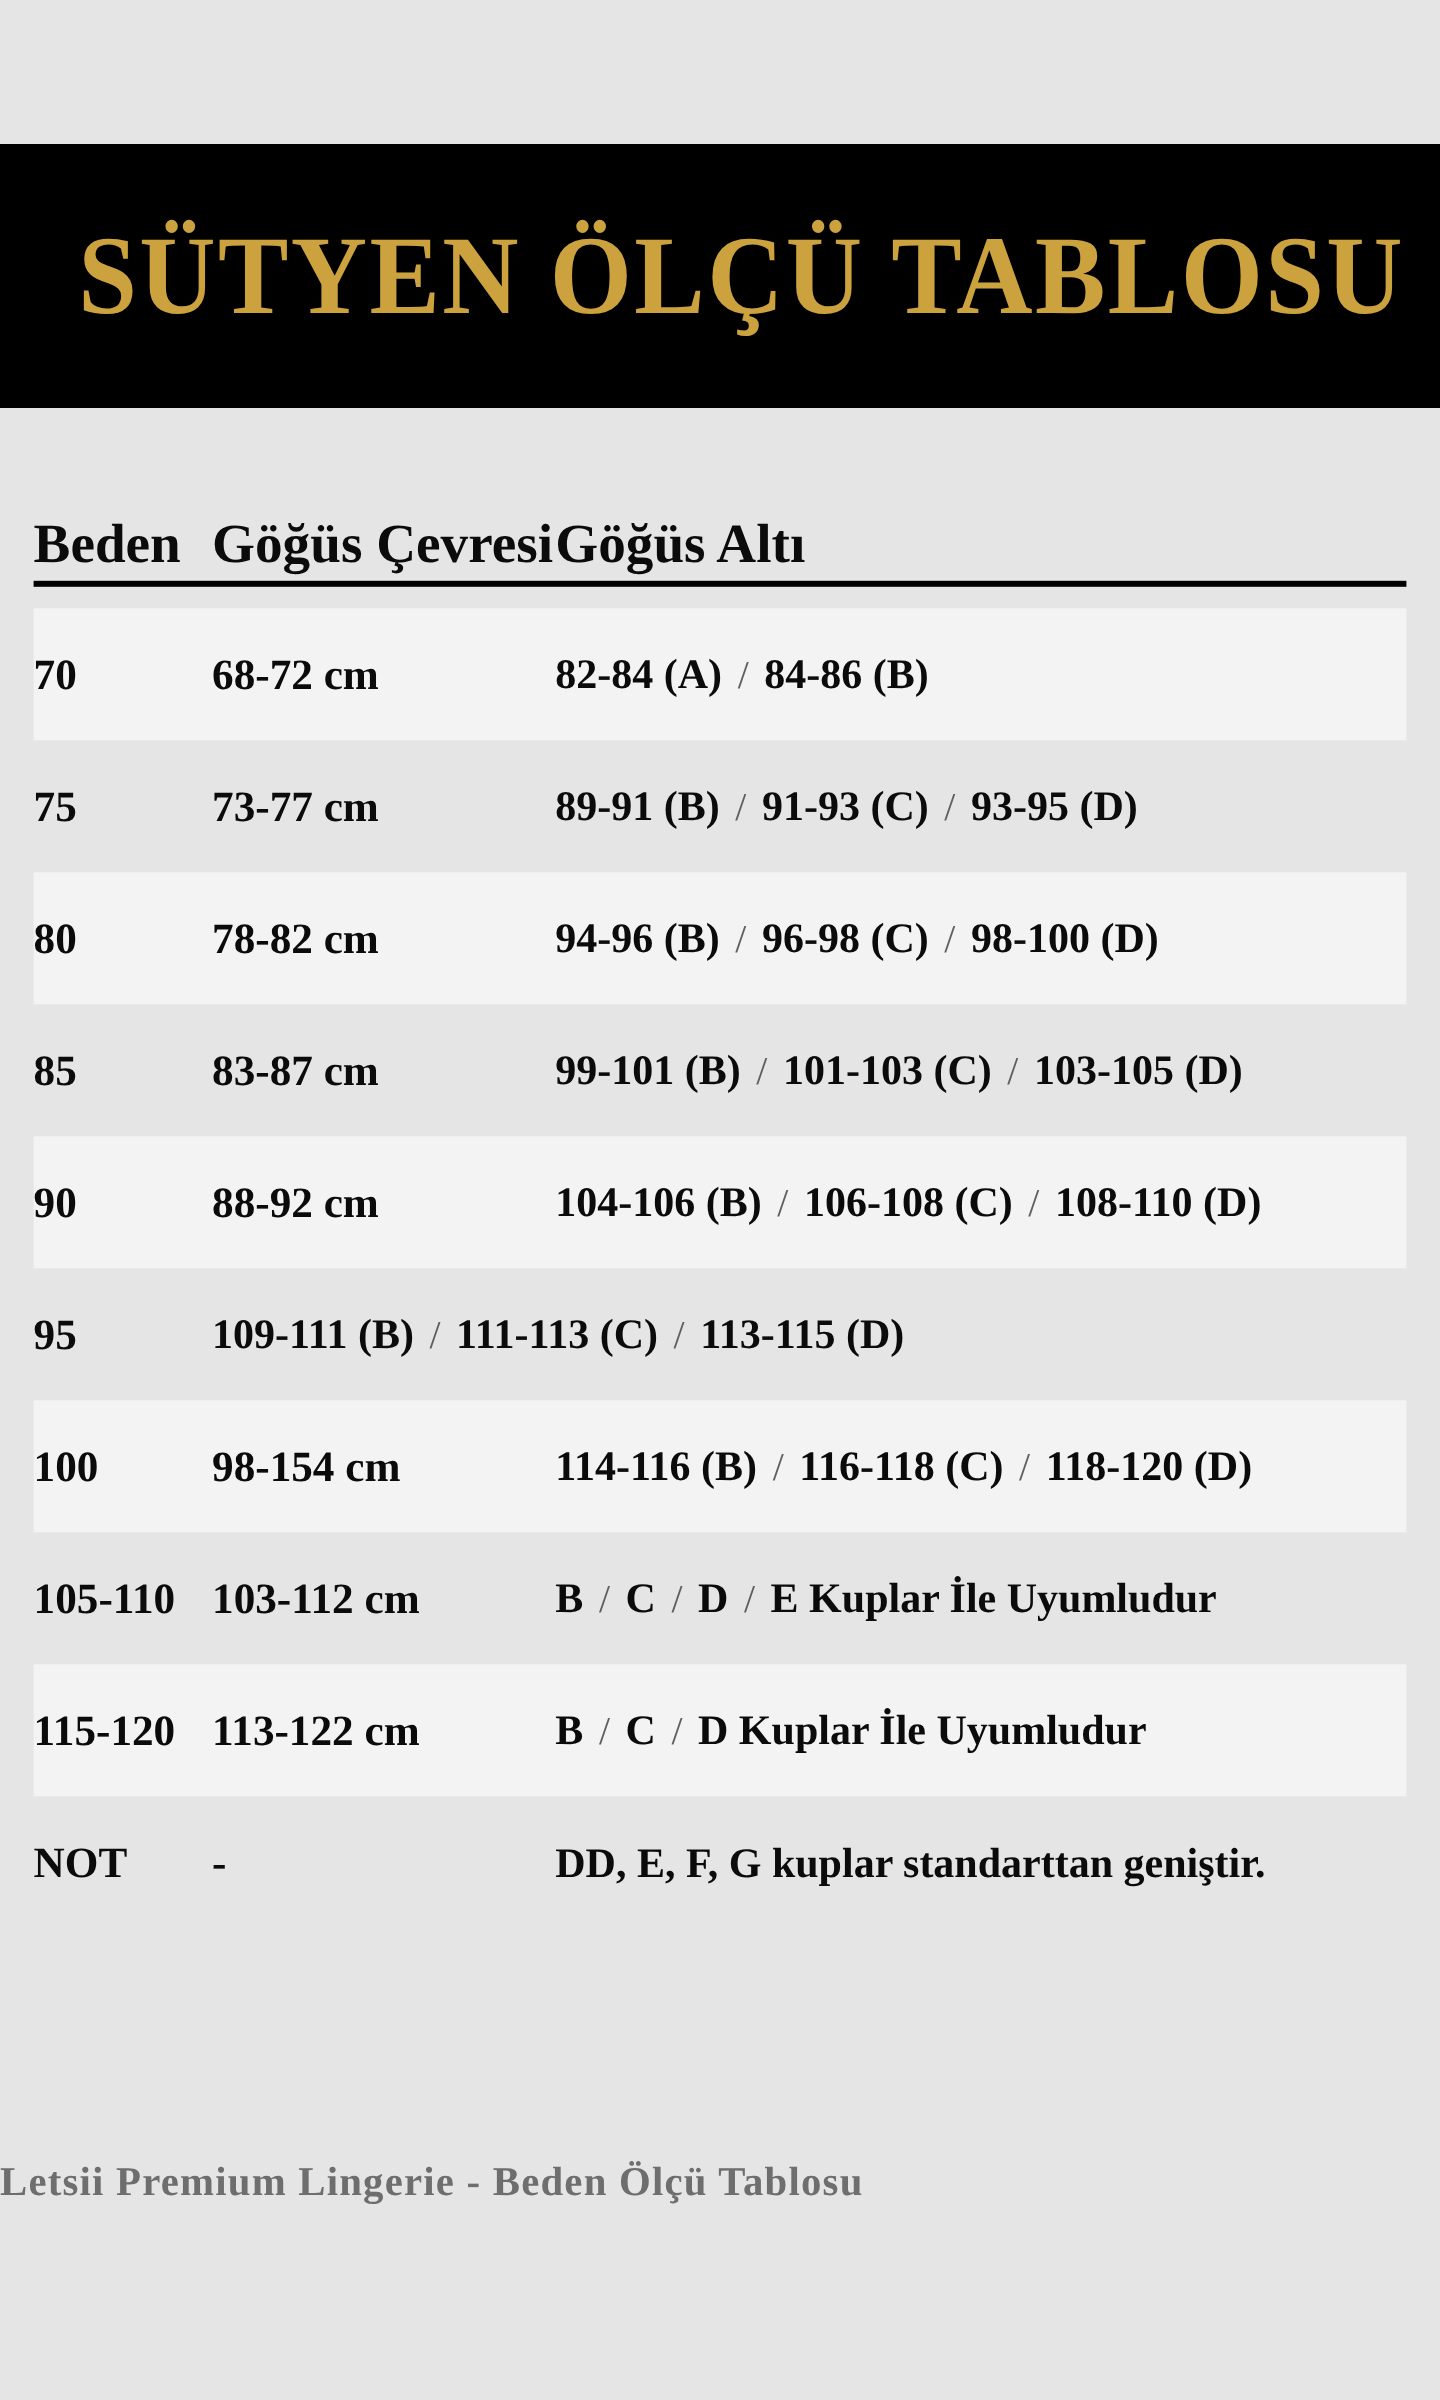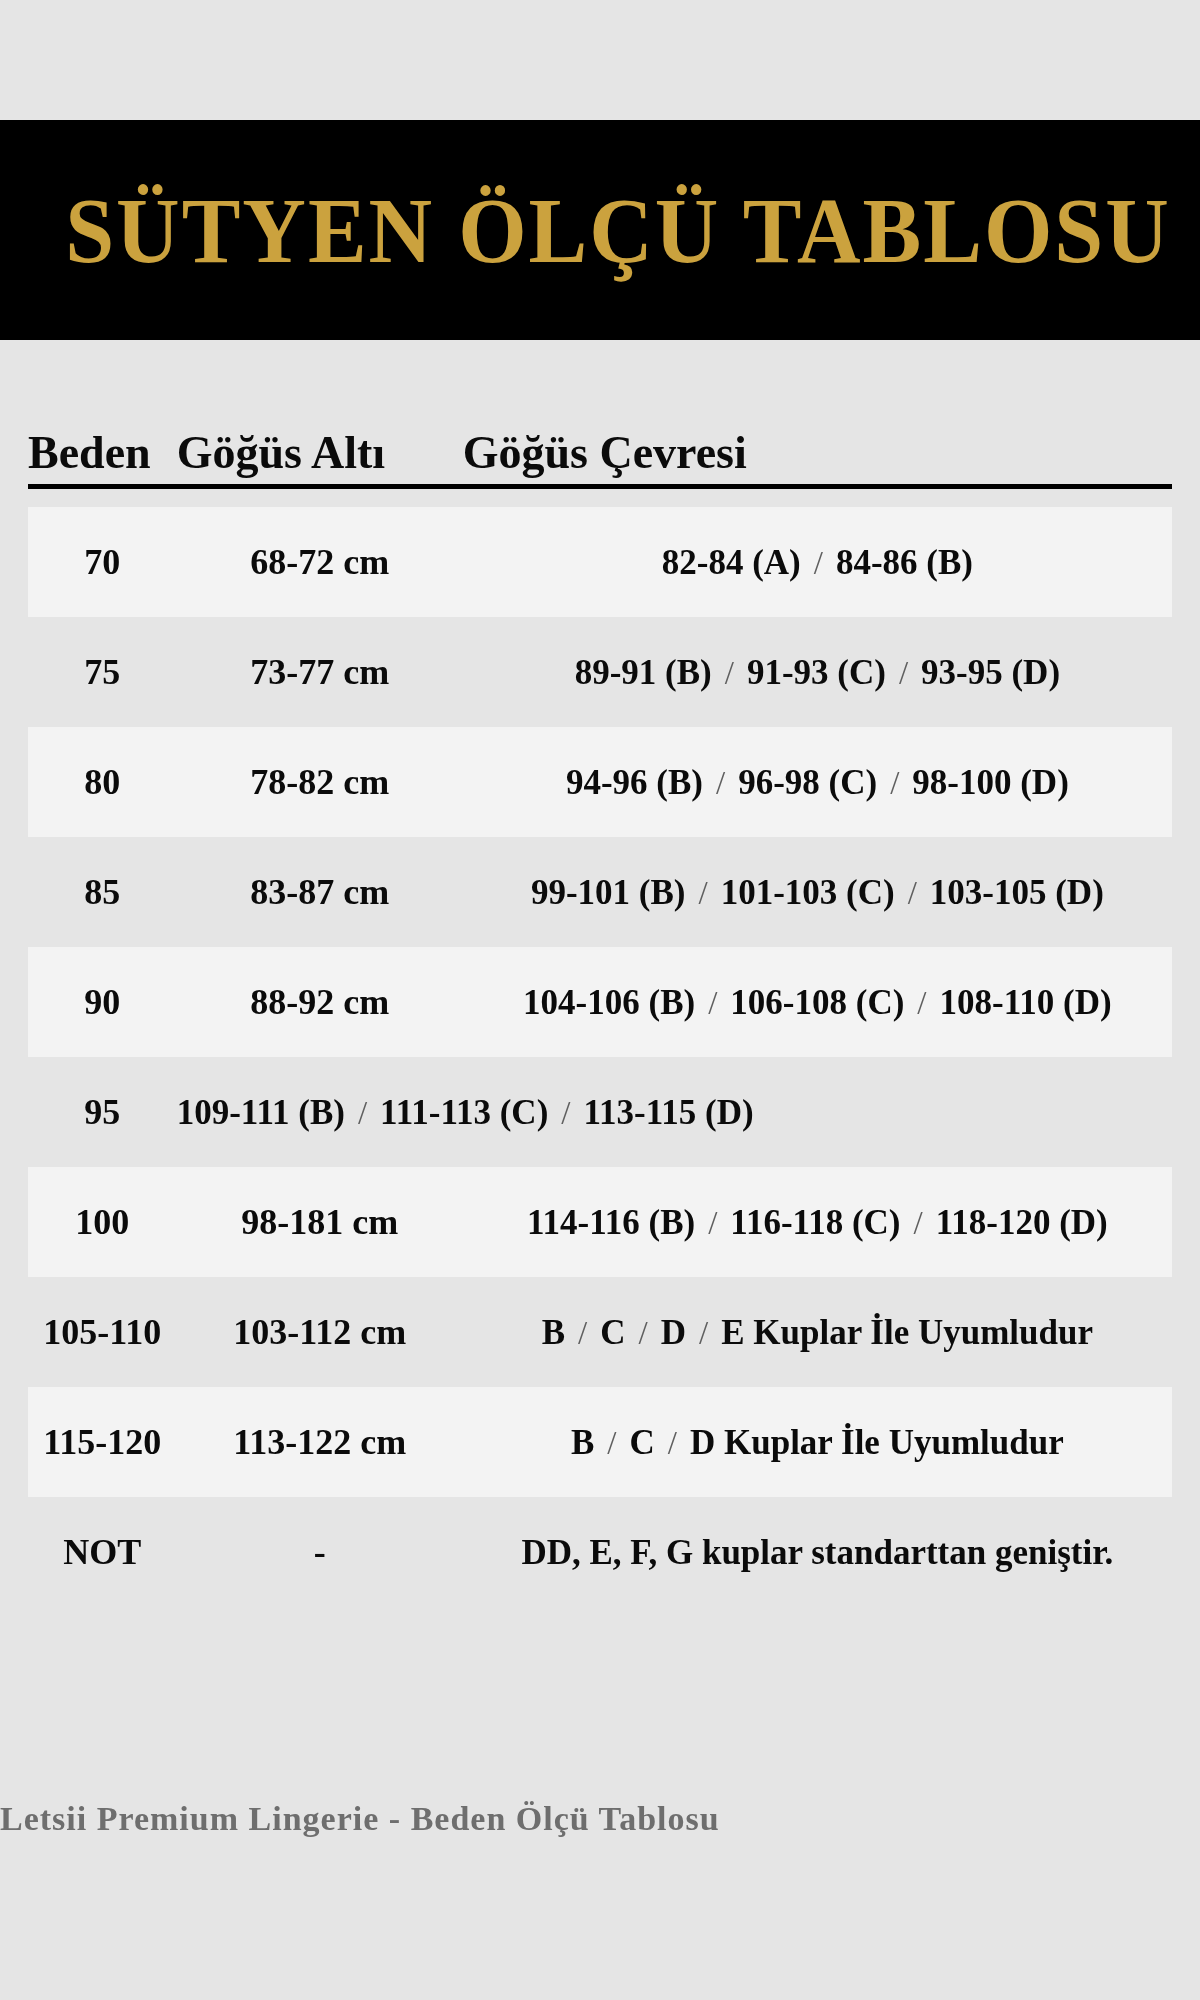--- a/index.html
+++ b/index.html
@@ -51,21 +51,21 @@
     font-weight: 700;
     text-align: left;
     white-space: nowrap;
   }
   .tbody { margin-top: 18px; }
   .trow {
     display: grid;
     grid-template-columns: 13% 25% 62%;
     align-items: center;
     height: 110px;
-    text-align: center;
+    text-align: left;
     font-size: 36px;
     font-weight: 700;
     white-space: nowrap;
   }
   .trow.striped { background: #f3f3f3; }
   .cell { line-height: 1; }
   .cell-cevresi { font-size: 35px; }
   .slash {
     color: #5f5f5f;
     font-weight: 400;
@@ -90,22 +90,22 @@
 
 <div class="page">
 
   <div class="banner">
     <h1 class="banner-title">SÜTYEN ÖLÇÜ TABLOSU</h1>
   </div>
 
   <div class="size-table">
     <div class="thead">
       <div class="cell">Beden</div>
+      <div class="cell">Göğüs Çevresi</div>
       <div class="cell">Göğüs Altı</div>
-      <div class="cell">Göğüs Çevresi</div>
     </div>
     <div class="tbody">
         <div class="trow striped">
           <div class="cell ">70</div>
           <div class="cell ">68-72 cm</div>
           <div class="cell cell-cevresi"><span>82-84 (A)</span><span class="slash">/</span><span>84-86 (B)</span></div>
         </div>
         <div class="trow">
           <div class="cell ">75</div>
           <div class="cell ">73-77 cm</div>
@@ -125,21 +125,21 @@
           <div class="cell ">90</div>
           <div class="cell ">88-92 cm</div>
           <div class="cell cell-cevresi"><span>104-106 (B)</span><span class="slash">/</span><span>106-108 (C)</span><span class="slash">/</span><span>108-110 (D)</span></div>
         </div>
         <div class="trow">
           <div class="cell ">95</div>
           <div class="cell cell-cevresi"><span>109-111 (B)</span><span class="slash">/</span><span>111-113 (C)</span><span class="slash">/</span><span>113-115 (D)</span></div>
         </div>
         <div class="trow striped">
           <div class="cell ">100</div>
-          <div class="cell ">98-181 cm</div>
+          <div class="cell ">98-154 cm</div>
           <div class="cell cell-cevresi"><span>114-116 (B)</span><span class="slash">/</span><span>116-118 (C)</span><span class="slash">/</span><span>118-120 (D)</span></div>
         </div>
         <div class="trow">
           <div class="cell ">105-110</div>
           <div class="cell ">103-112 cm</div>
           <div class="cell cell-cevresi"><span>B</span><span class="slash">/</span><span>C</span><span class="slash">/</span><span>D</span><span class="slash">/</span><span>E  Kuplar İle Uyumludur</span></div>
         </div>
         <div class="trow striped">
           <div class="cell ">115-120</div>
           <div class="cell ">113-122 cm</div>

